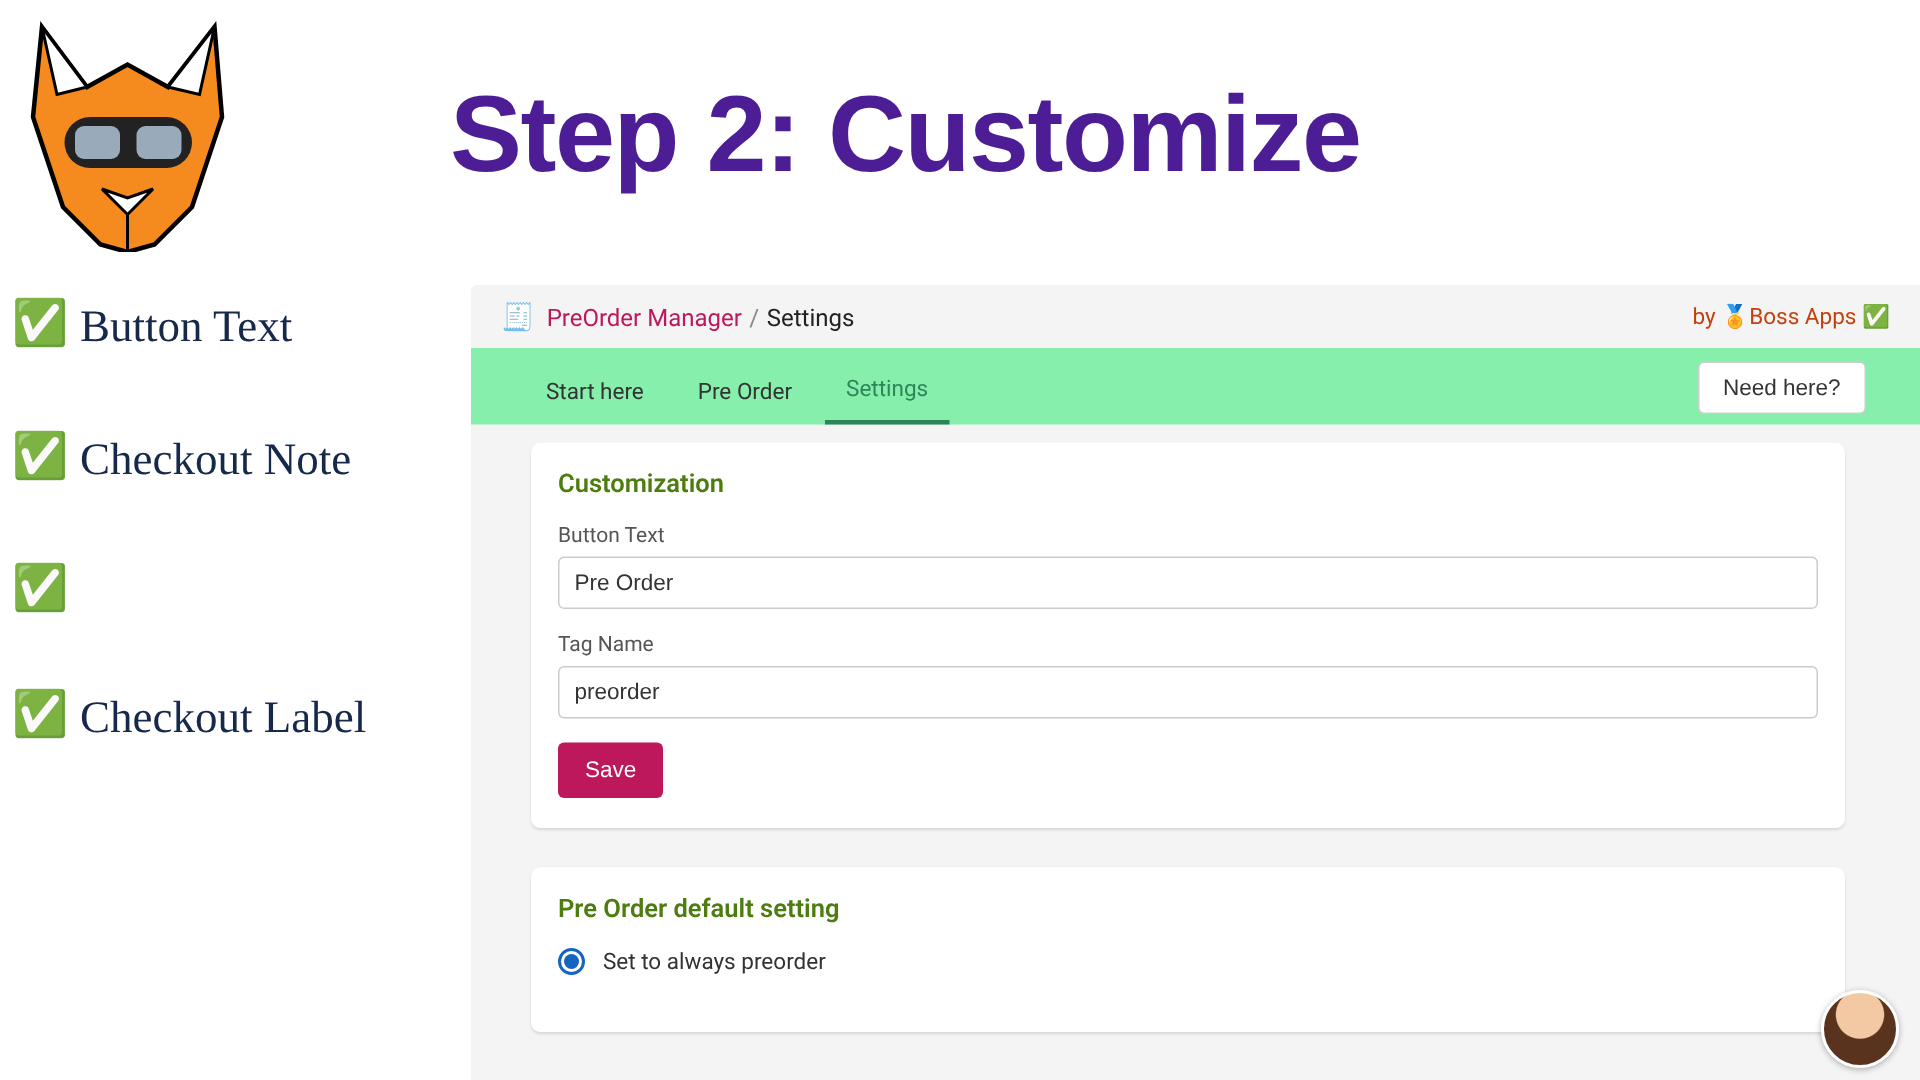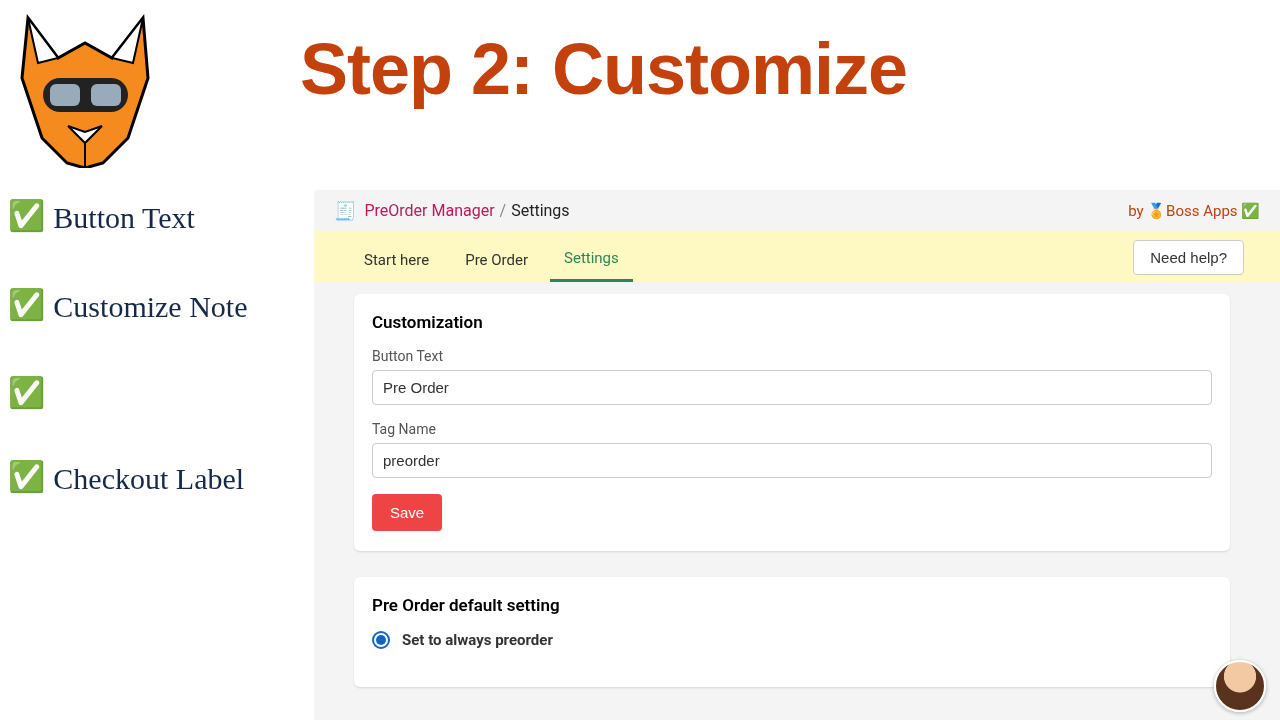--- a/index.html
+++ b/index.html
@@ -35,25 +35,25 @@
   align-items: flex-start;
   gap: 8px;
 }
 .feature-item .check {
   font-size: 30px;
   line-height: 1.2;
 }
 .page-title {
   position: absolute;
   left: 300px;
-  top: 28px;
+  top: 49px;
   font-family: Arial, Helvetica, sans-serif;
   font-size: 72px;
   font-weight: 700;
-  color: #c2410c;
+  color: #4c1d95;
   letter-spacing: -1px;
 }
 .app-panel {
   position: absolute;
   left: 314px;
   top: 190px;
   width: 966px;
   height: 530px;
   background: #f4f4f4;
   border-top-left-radius: 4px;
@@ -74,21 +74,21 @@
 .breadcrumb-bar .crumb-current { color: #222; }
 .breadcrumb-right {
   margin-left: auto;
   font-size: 15px;
   color: #c2410c;
 }
 .tabs-bar {
   display: flex;
   align-items: center;
   padding: 8px 36px 0 36px;
-  background: #fef9c3;
+  background: #86efac;
   position: relative;
 }
 .tab {
   padding: 10px 14px 12px 14px;
   font-size: 15px;
   color: #333;
   cursor: pointer;
   margin-right: 8px;
 }
 .tab.active {
@@ -112,52 +112,51 @@
 .card {
   background: #fff;
   border-radius: 6px;
   box-shadow: 0 1px 2px rgba(0,0,0,0.12);
   padding: 18px 18px 20px 18px;
   margin-bottom: 26px;
 }
 .card-title {
   font-size: 17px;
   font-weight: 600;
-  color: #000000;
+  color: #4d7c0f;
   margin-bottom: 16px;
 }
 .field-label {
   font-size: 14px;
   color: #555;
   margin-bottom: 6px;
   display: block;
 }
 .text-input {
   width: 100%;
   padding: 8px 10px;
   font-size: 15px;
   border: 1px solid #ccc;
   border-radius: 4px;
   color: #333;
   margin-bottom: 16px;
 }
 .save-btn {
-  background: #ef4444;
+  background: #be185d;
   color: #fff;
   border: none;
   border-radius: 4px;
   padding: 10px 18px;
   font-size: 15px;
   cursor: pointer;
 }
 .radio-row {
   display: flex;
   margin-bottom: 18px;
   cursor: pointer;
-  font-weight: bold;
 }
 .radio-outer {
   width: 18px;
   height: 18px;
   border: 2px solid #888;
   border-radius: 50%;
   margin-right: 12px;
   display: flex;
   align-items: center;
   justify-content: center;
@@ -198,21 +197,21 @@
       <path d="M77 135 L77 160" stroke="#000" stroke-width="2"></path>
     </svg>
   </div>
   <ul class="feature-list">
     <li class="feature-item">
       <span class="check">✅</span>
       <span>Button Text</span>
     </li>
     <li class="feature-item">
       <span class="check">✅</span>
-      <span>Customize Note</span>
+      <span>Checkout Note</span>
     </li>
     <li class="feature-item">
       <span class="check">✅</span>
     </li>
     <li class="feature-item">
       <span class="check">✅</span>
       <span>Checkout Label</span>
     </li>
   </ul>
 </div>
@@ -227,21 +226,21 @@
     <span class="crumb-current">Settings</span>
     <span class="breadcrumb-right">
       <span>by </span><span>🏅Boss Apps ✅</span>
     </span>
   </div>
 
   <div class="tabs-bar">
     <div class="tab">Start here</div>
     <div class="tab">Pre Order</div>
     <div class="tab active">Settings</div>
-    <button class="help-btn">Need help?</button>
+    <button class="help-btn">Need here?</button>
   </div>
 
   <div class="content-area">
     <div class="card">
       <div class="card-title">Customization</div>
 
       <label class="field-label">Button Text</label>
       <input class="text-input" value="Pre Order" style="">
 
       <label class="field-label">Tag Name</label>

